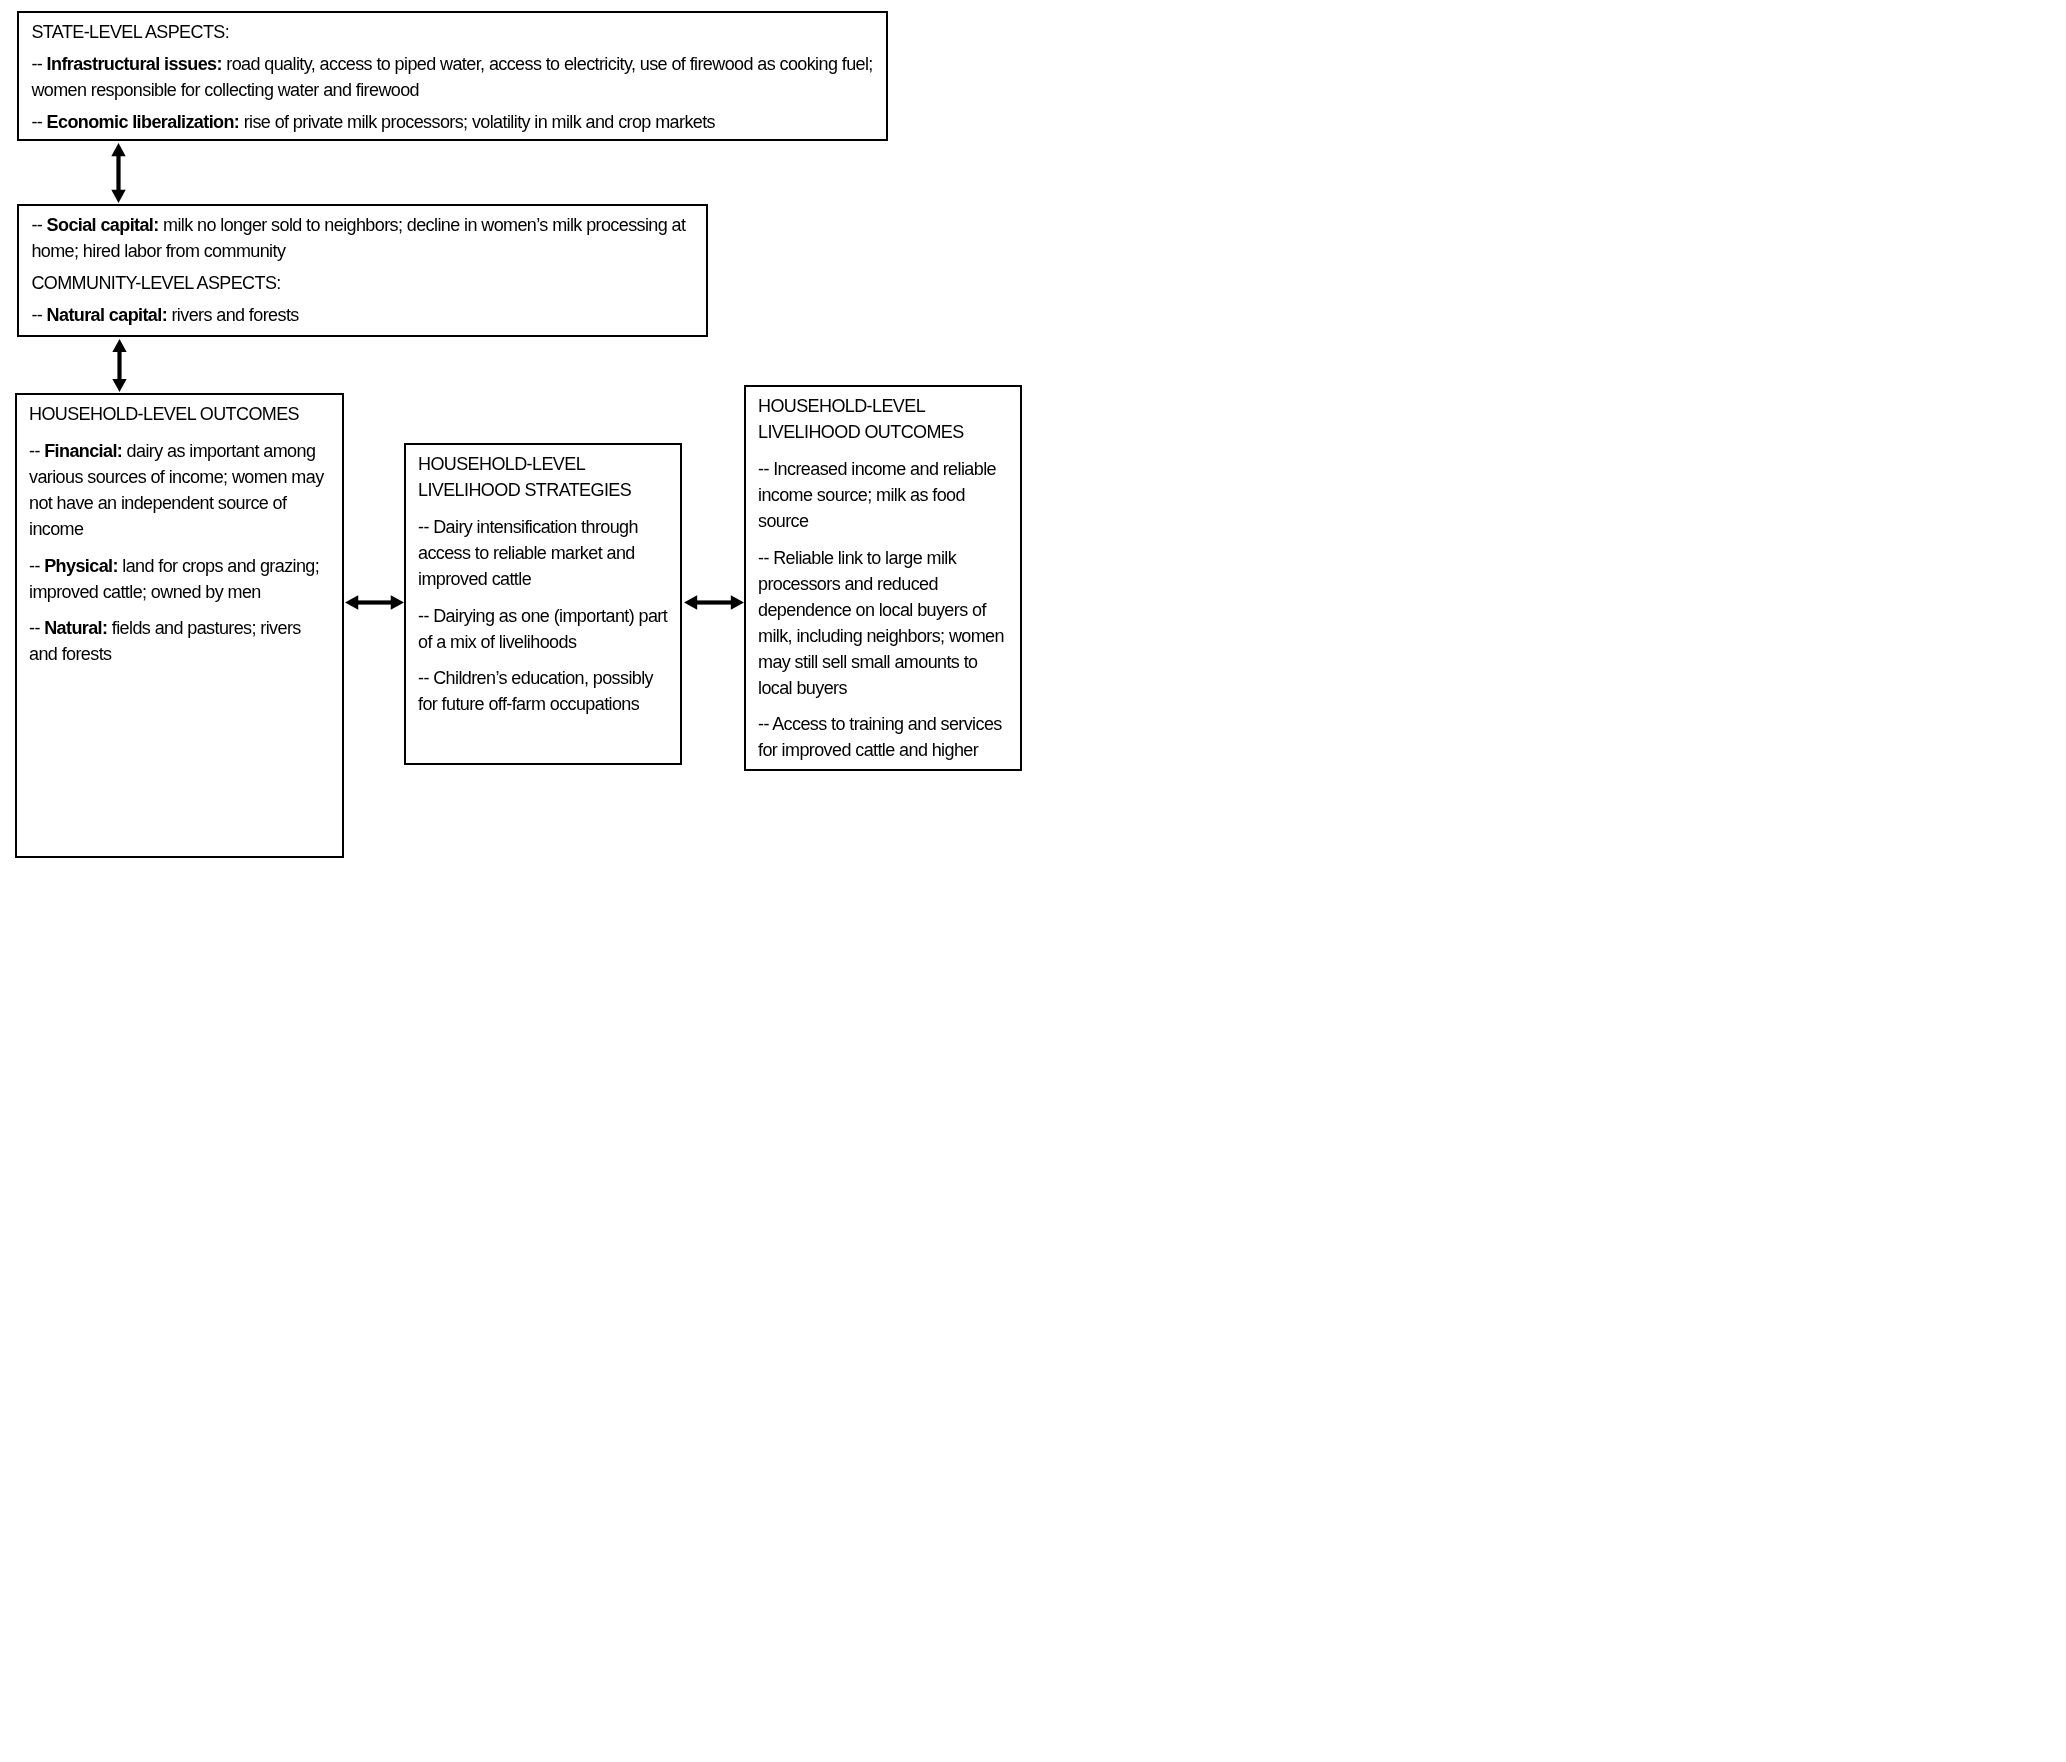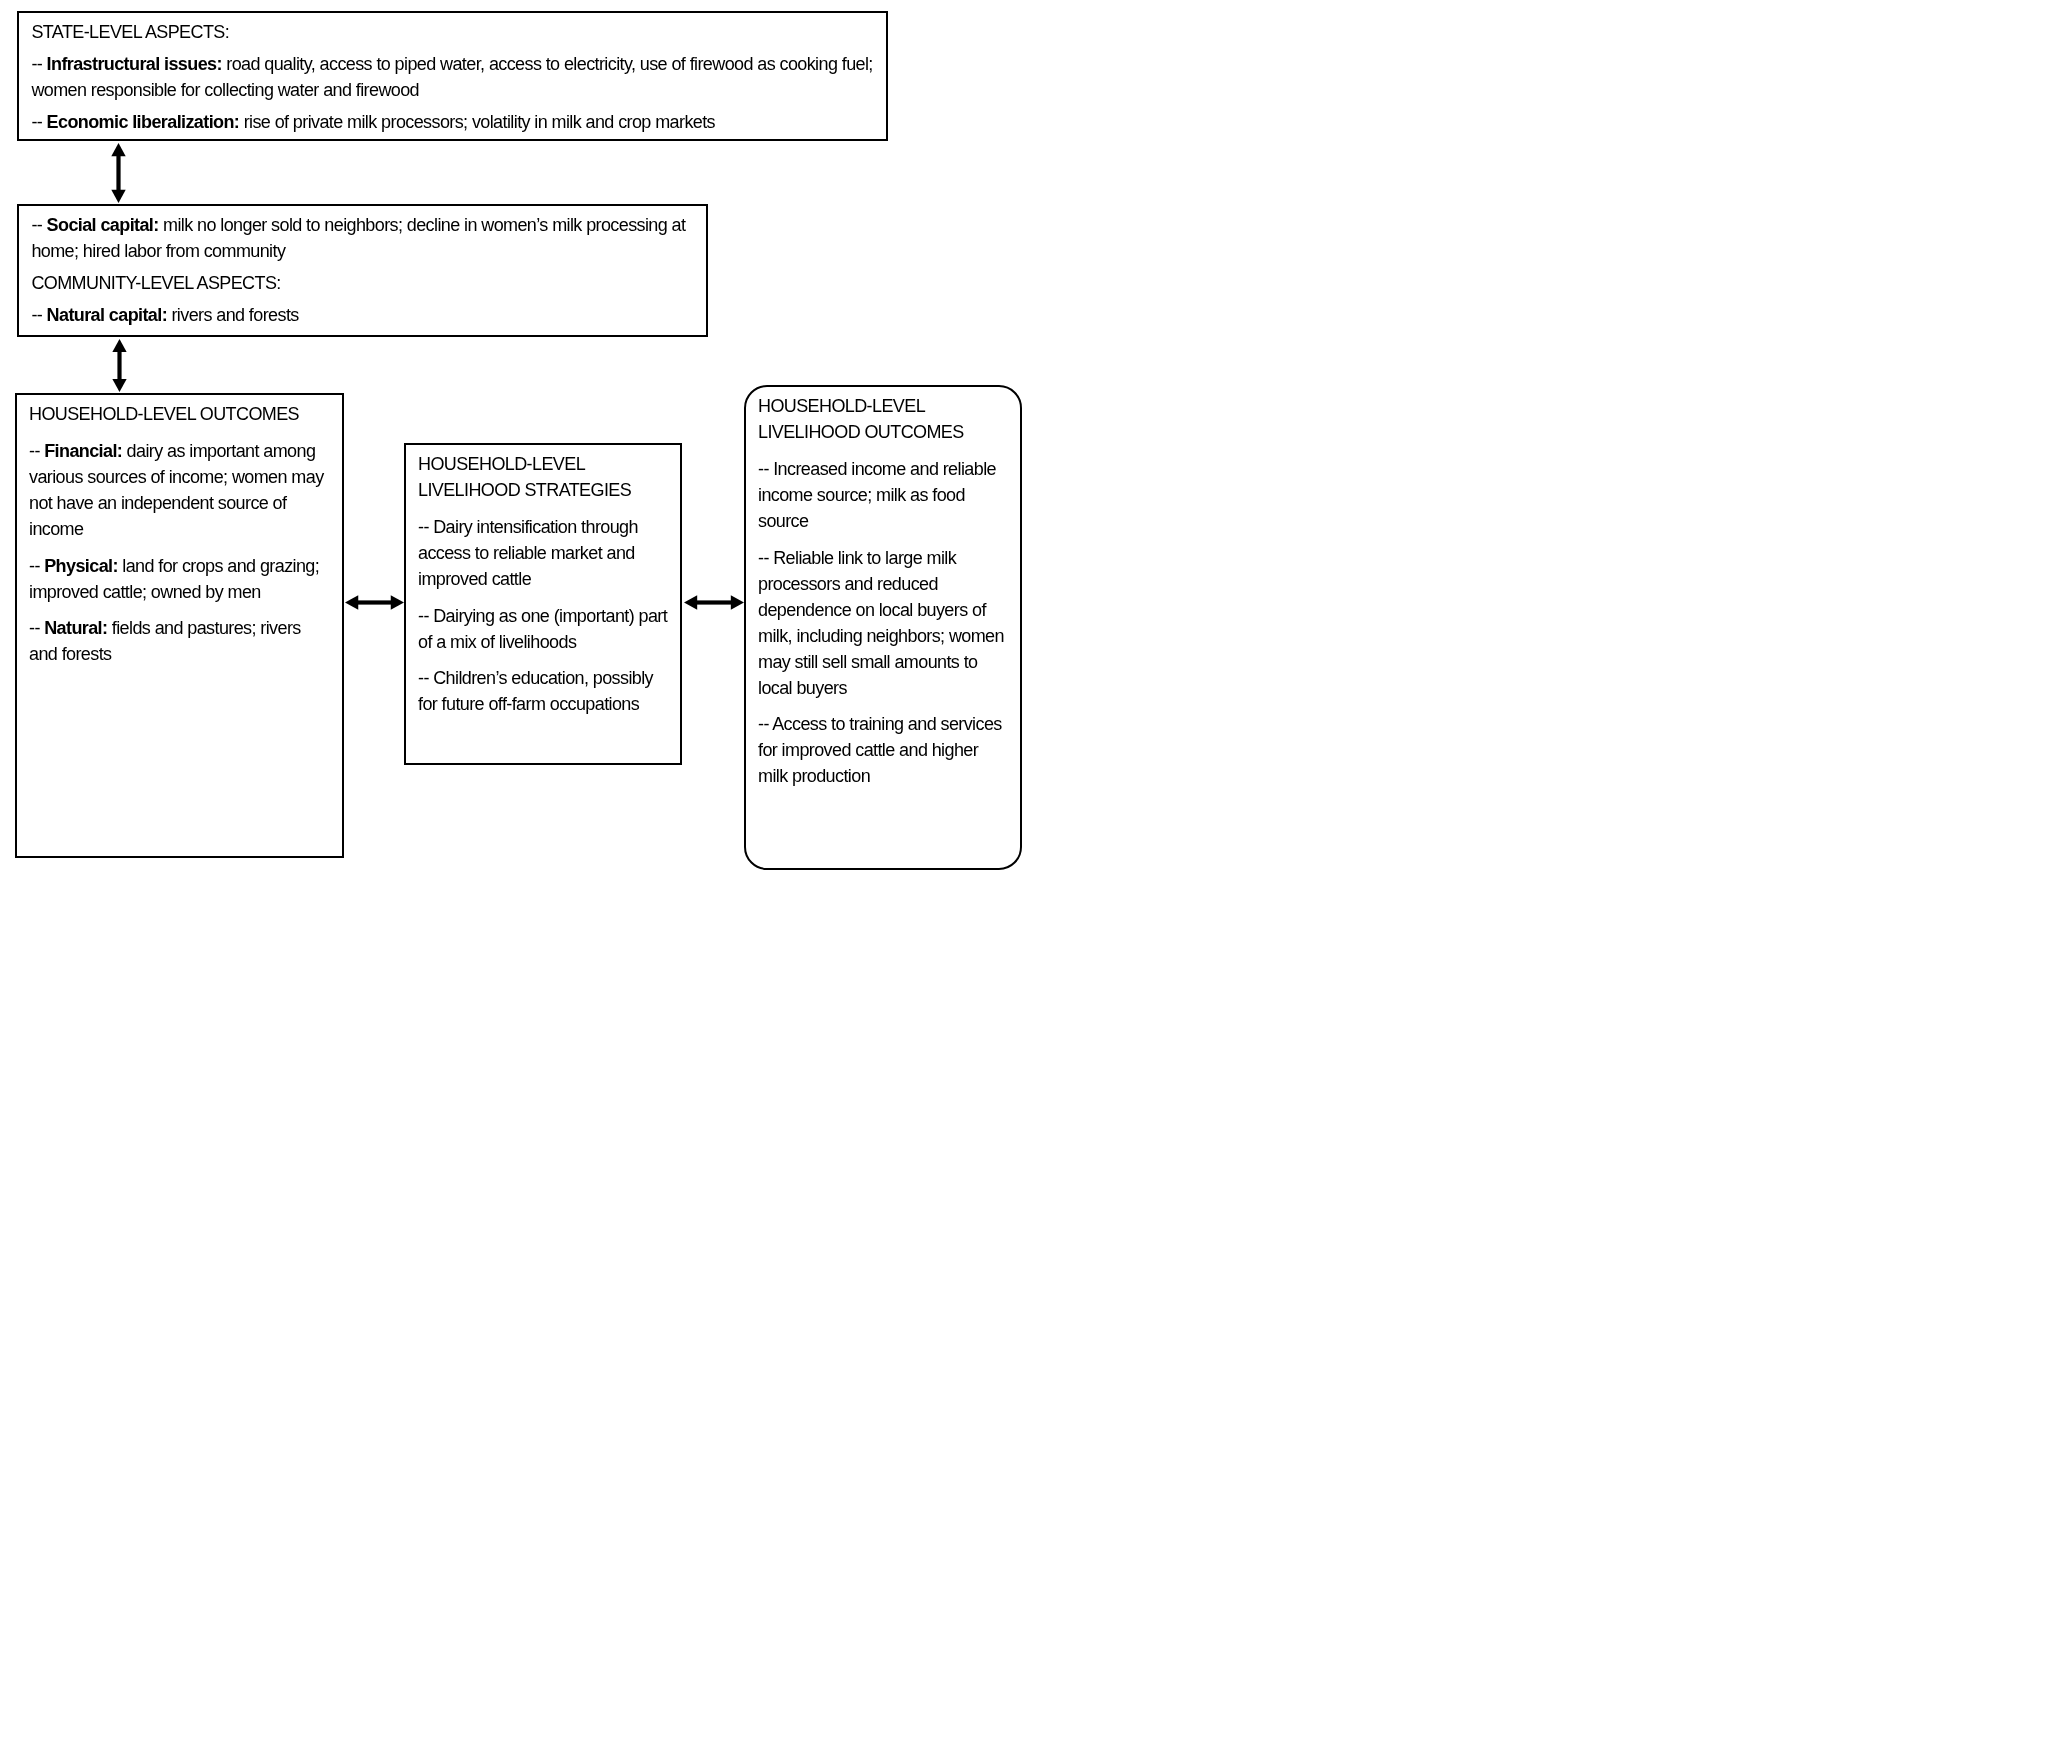--- a/index.html
+++ b/index.html
@@ -28,21 +28,21 @@
   }
   .box p { margin: 0; }
   .box p + p { margin-top: 6px; }
   .box--narrow p + p { margin-top: 10.8px; }
   .box b { font-weight: bold; }
 
   .box-state      { left: 17.4px;   top: 11.4px;  width: 871px; height: 130px; }
   .box-community  { left: 17.4px;   top: 204px; width: 691px; height: 133px; }
   .box-capitals   { left: 15px;   top: 393px; width: 329px;  height: 465px; }
   .box-strategies { left: 404px;  top: 443px; width: 278px;  height: 322px; }
-  .box-outcomes   { left: 744px; top: 385px; width: 278px;  height: 485px; border-radius: 23px; }
+  .box-outcomes   { left: 744px; top: 385px; width: 278px;  height: 386px; }
 
   .arrow { position: absolute; }
   .arrow svg { display: block; }
   .arrow-v1 { left: 107px;  top: 143px; }
   .arrow-v2 { left: 108px;  top: 339px; }
   .arrow-h1 { left: 345px;  top: 591px; }
   .arrow-h2 { left: 684px; top: 591px; }
 </style>
 </head>
 <body>

